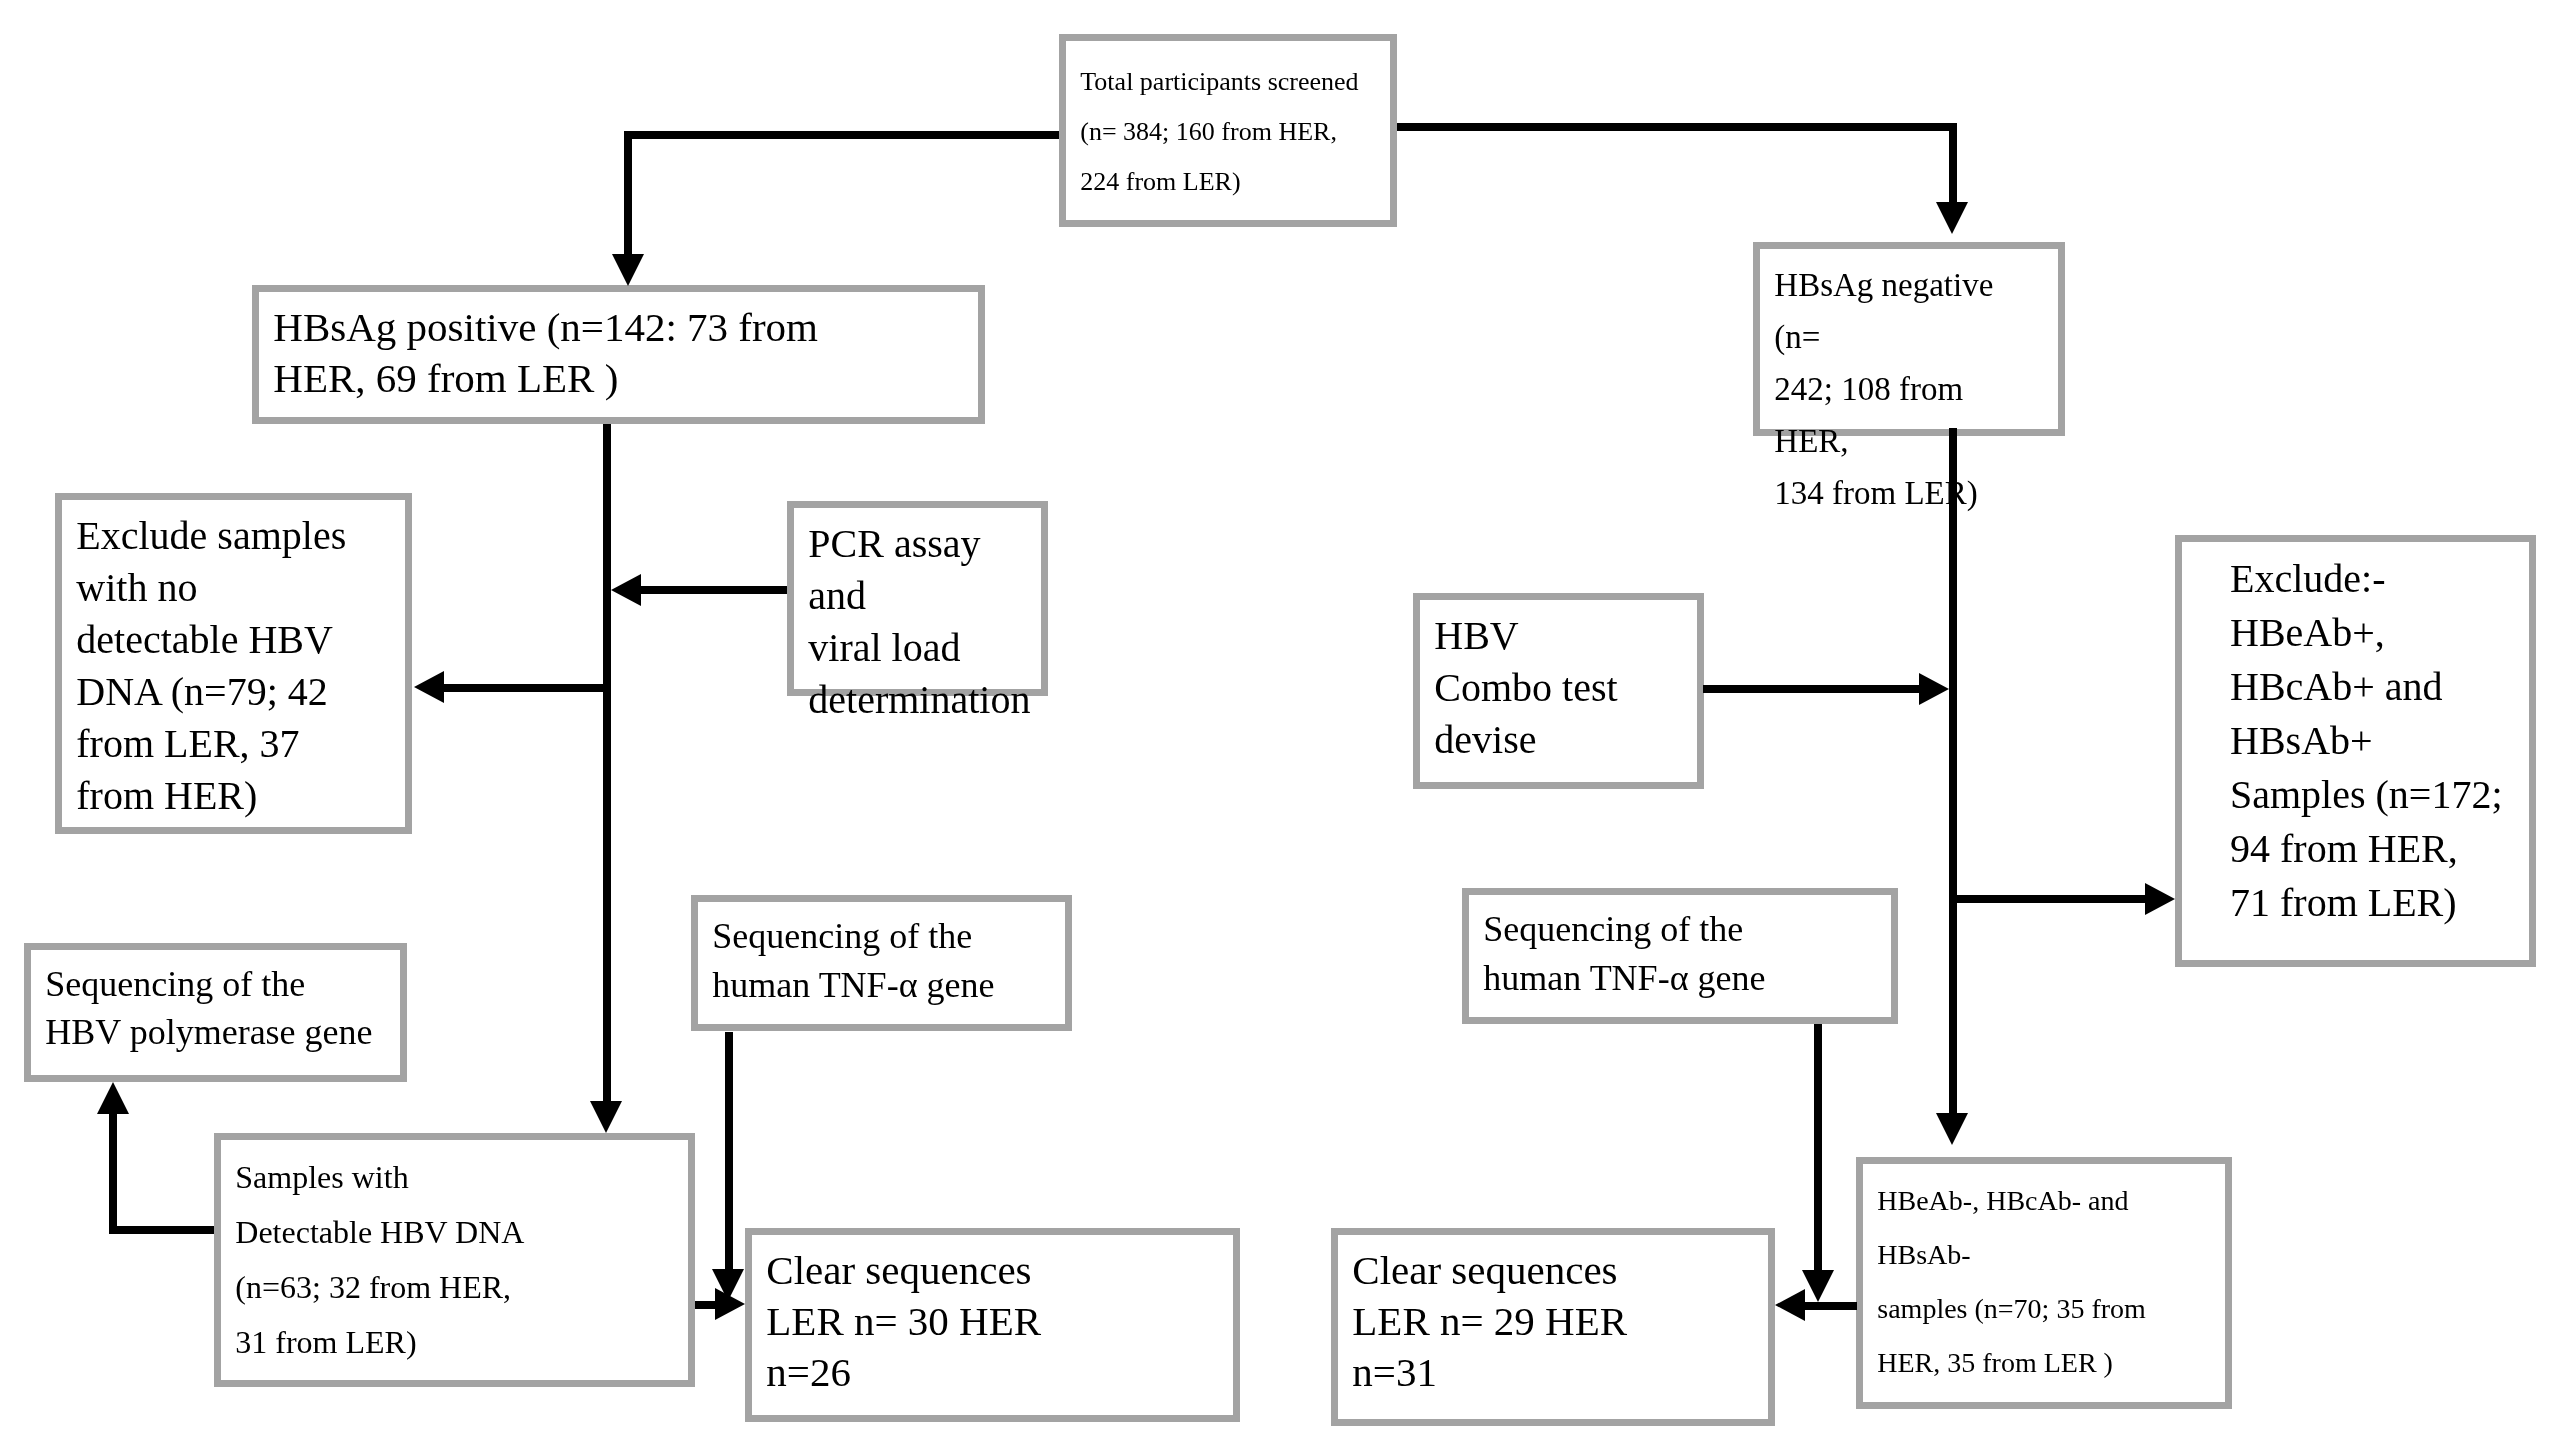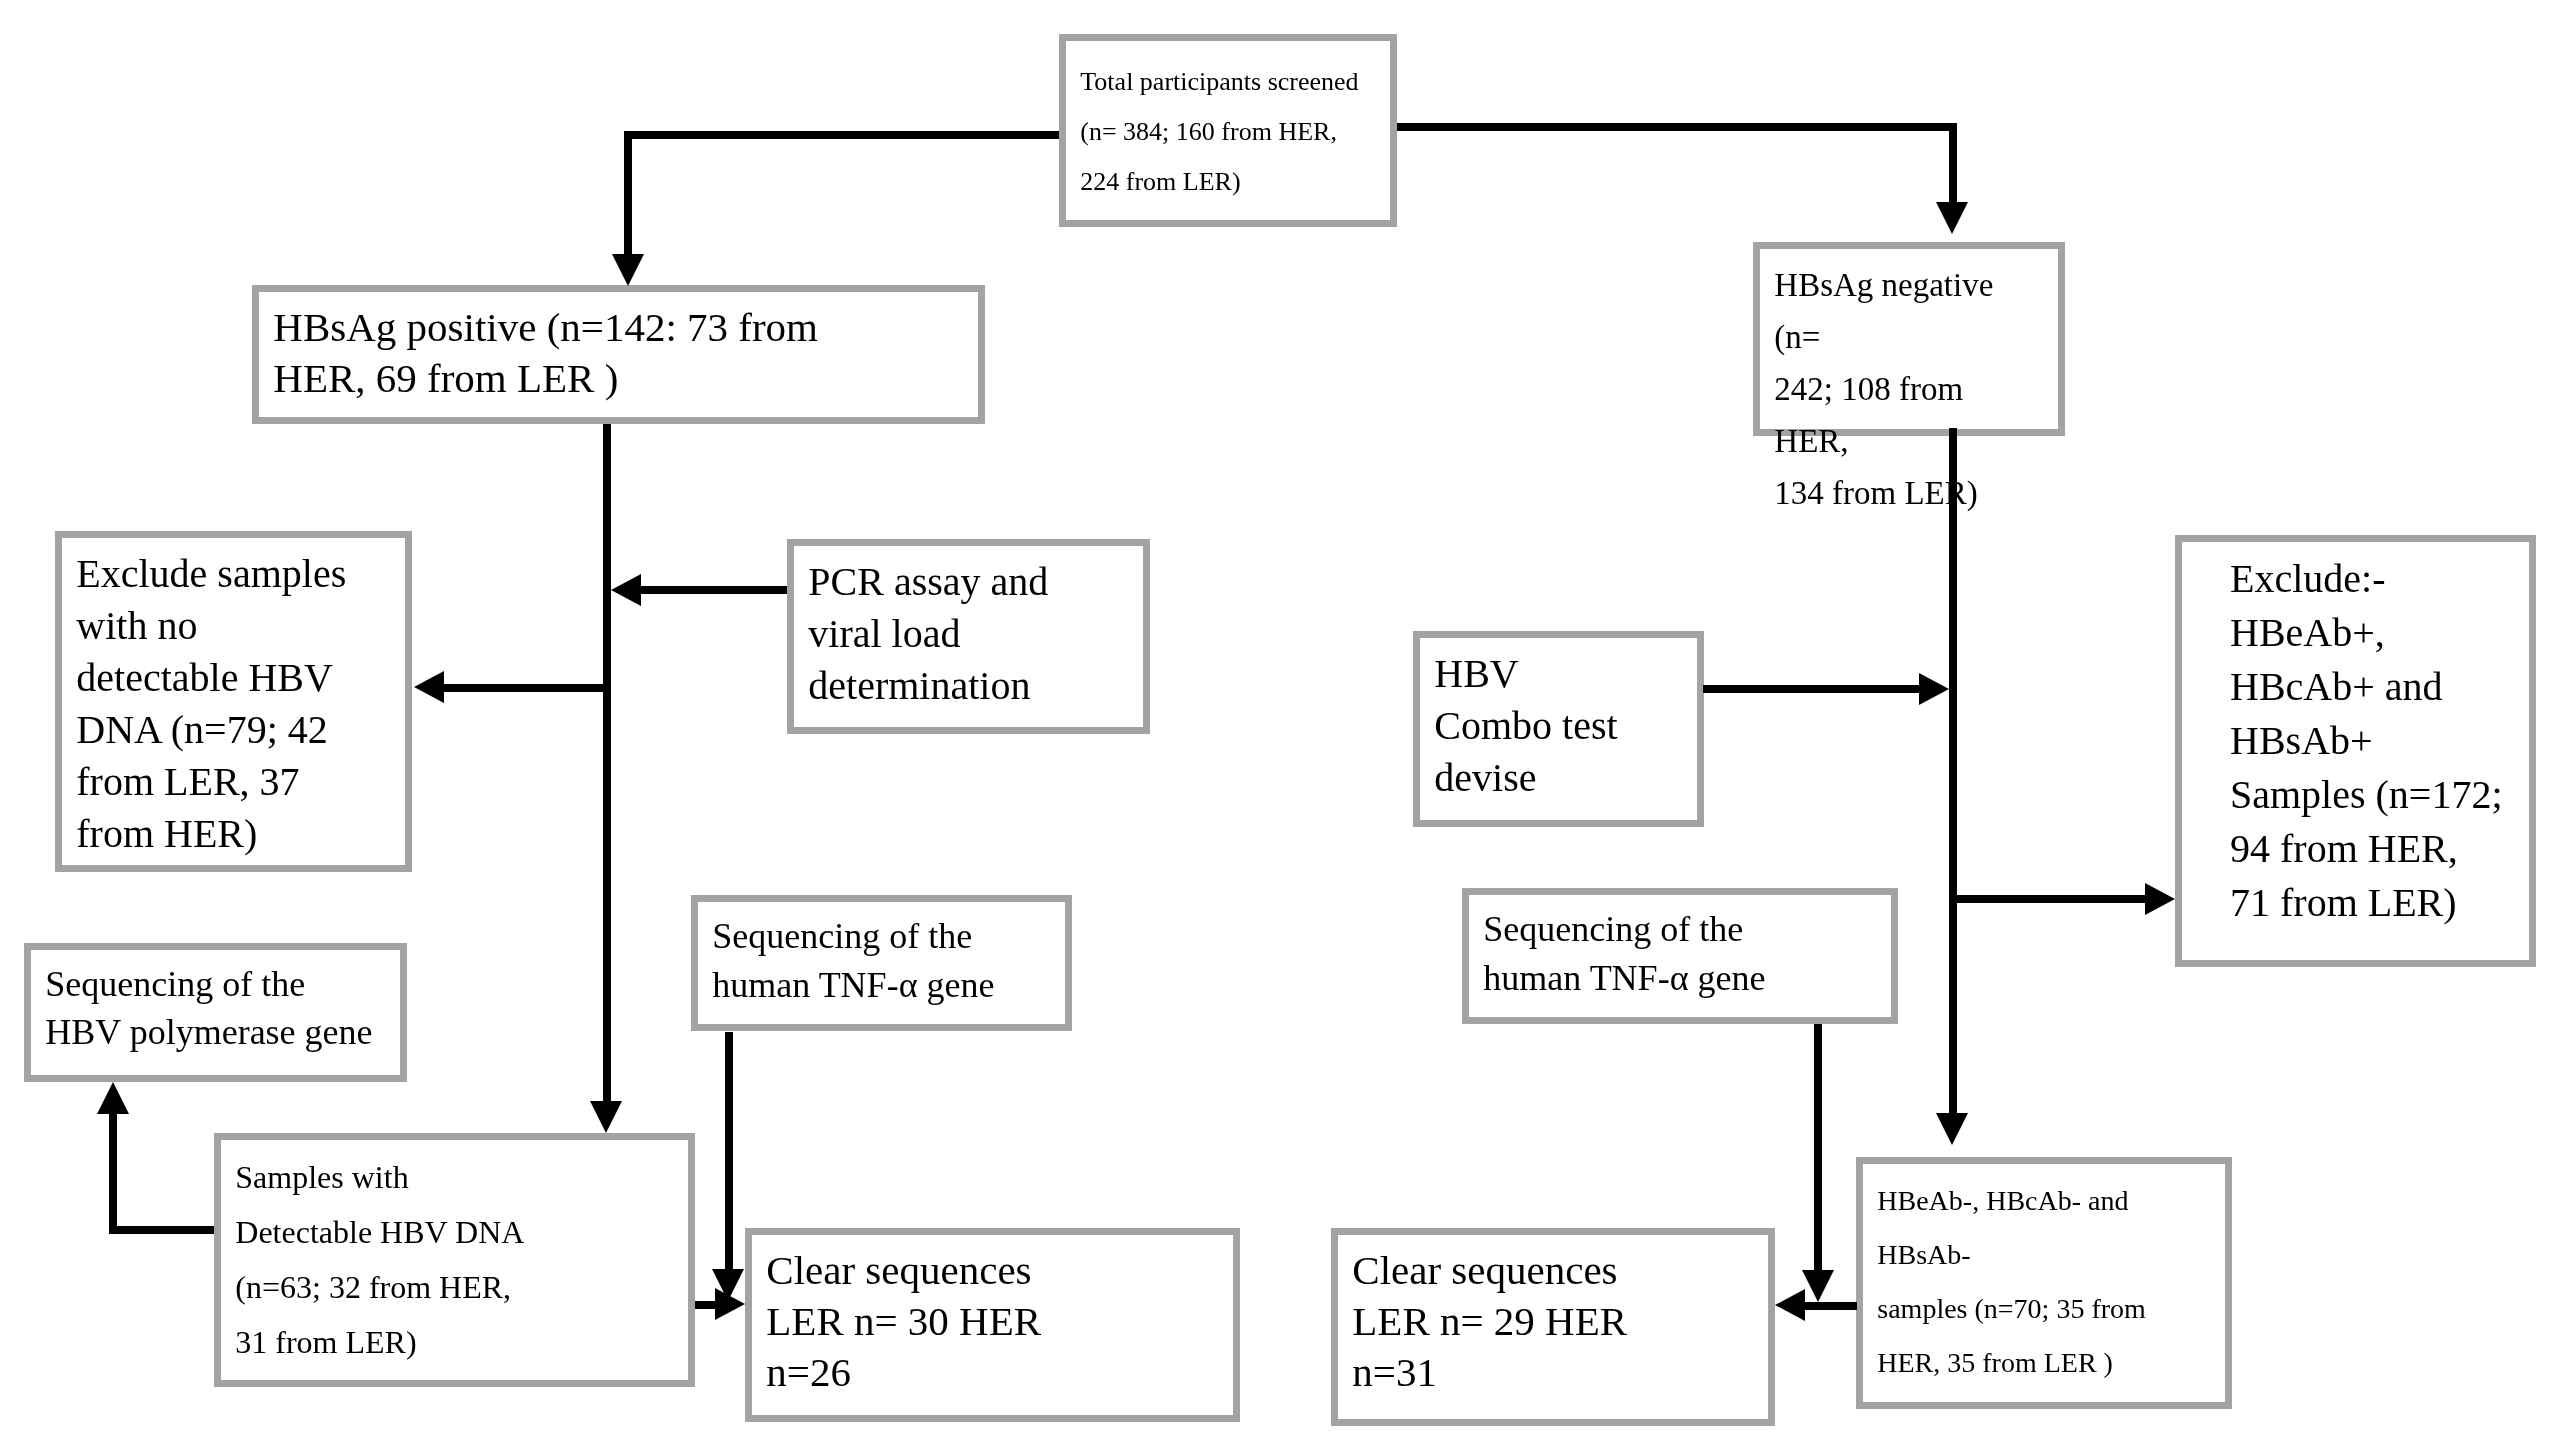--- a/index.html
+++ b/index.html
@@ -20,21 +20,21 @@
   .box .txt{
     white-space:pre-line;
     display:block;
   }
   
   .fs33{font-size:26px;line-height:50px;padding-top:16px;}
   .fs42{font-size:33px;line-height:52px;margin-top:8px;}
   .fs44{font-size:28px;line-height:54px;margin-top:12px;}
   .fs45{font-size:36px;line-height:48px;}
   .fs46{font-size:36px;line-height:49px;}
-  .fs50{font-size:40px;line-height:52px;margin-top:38px;}
+  .fs50{font-size:40px;line-height:52px;}
   .fs50t{font-size:32px;line-height:55px;}
   .fs50x{font-size:40px;line-height:54px;}
   .fs52{font-size:41px;line-height:51px;}
   .line{position:absolute;background:#000000;}
   .arrow{position:absolute;width:0;height:0;}
   .a-down{border-left:16.6px solid transparent;border-right:16.6px solid transparent;border-top:32px solid #000000;}
   .a-up{border-left:16.6px solid transparent;border-right:16.6px solid transparent;border-bottom:32px solid #000000;}
   .a-left{border-top:16.6px solid transparent;border-bottom:16.6px solid transparent;border-right:30px solid #000000;}
   .a-right{border-top:16.6px solid transparent;border-bottom:16.6px solid transparent;border-left:30px solid #000000;}
 </style>
@@ -62,21 +62,21 @@
 
   <div class="box fs50" style="left:55px;top:493px;width:357px;height:341px;">
     <span class="txt">Exclude samples
 with no
 detectable HBV
 DNA (n=79; 42
 from LER, 37
 from HER)</span>
   </div>
 
-  <div class="box fs50" style="left:787px;top:501px;width:363px;height:195px;">
+  <div class="box fs50" style="left:787px;top:501px;width:261px;height:195px;">
     <span class="txt">PCR assay and
 viral load
 determination</span>
   </div>
 
   <div class="box fs50" style="left:1413px;top:593px;width:291px;height:196px;">
     <span class="txt">HBV
 Combo test
 devise</span>
   </div>

